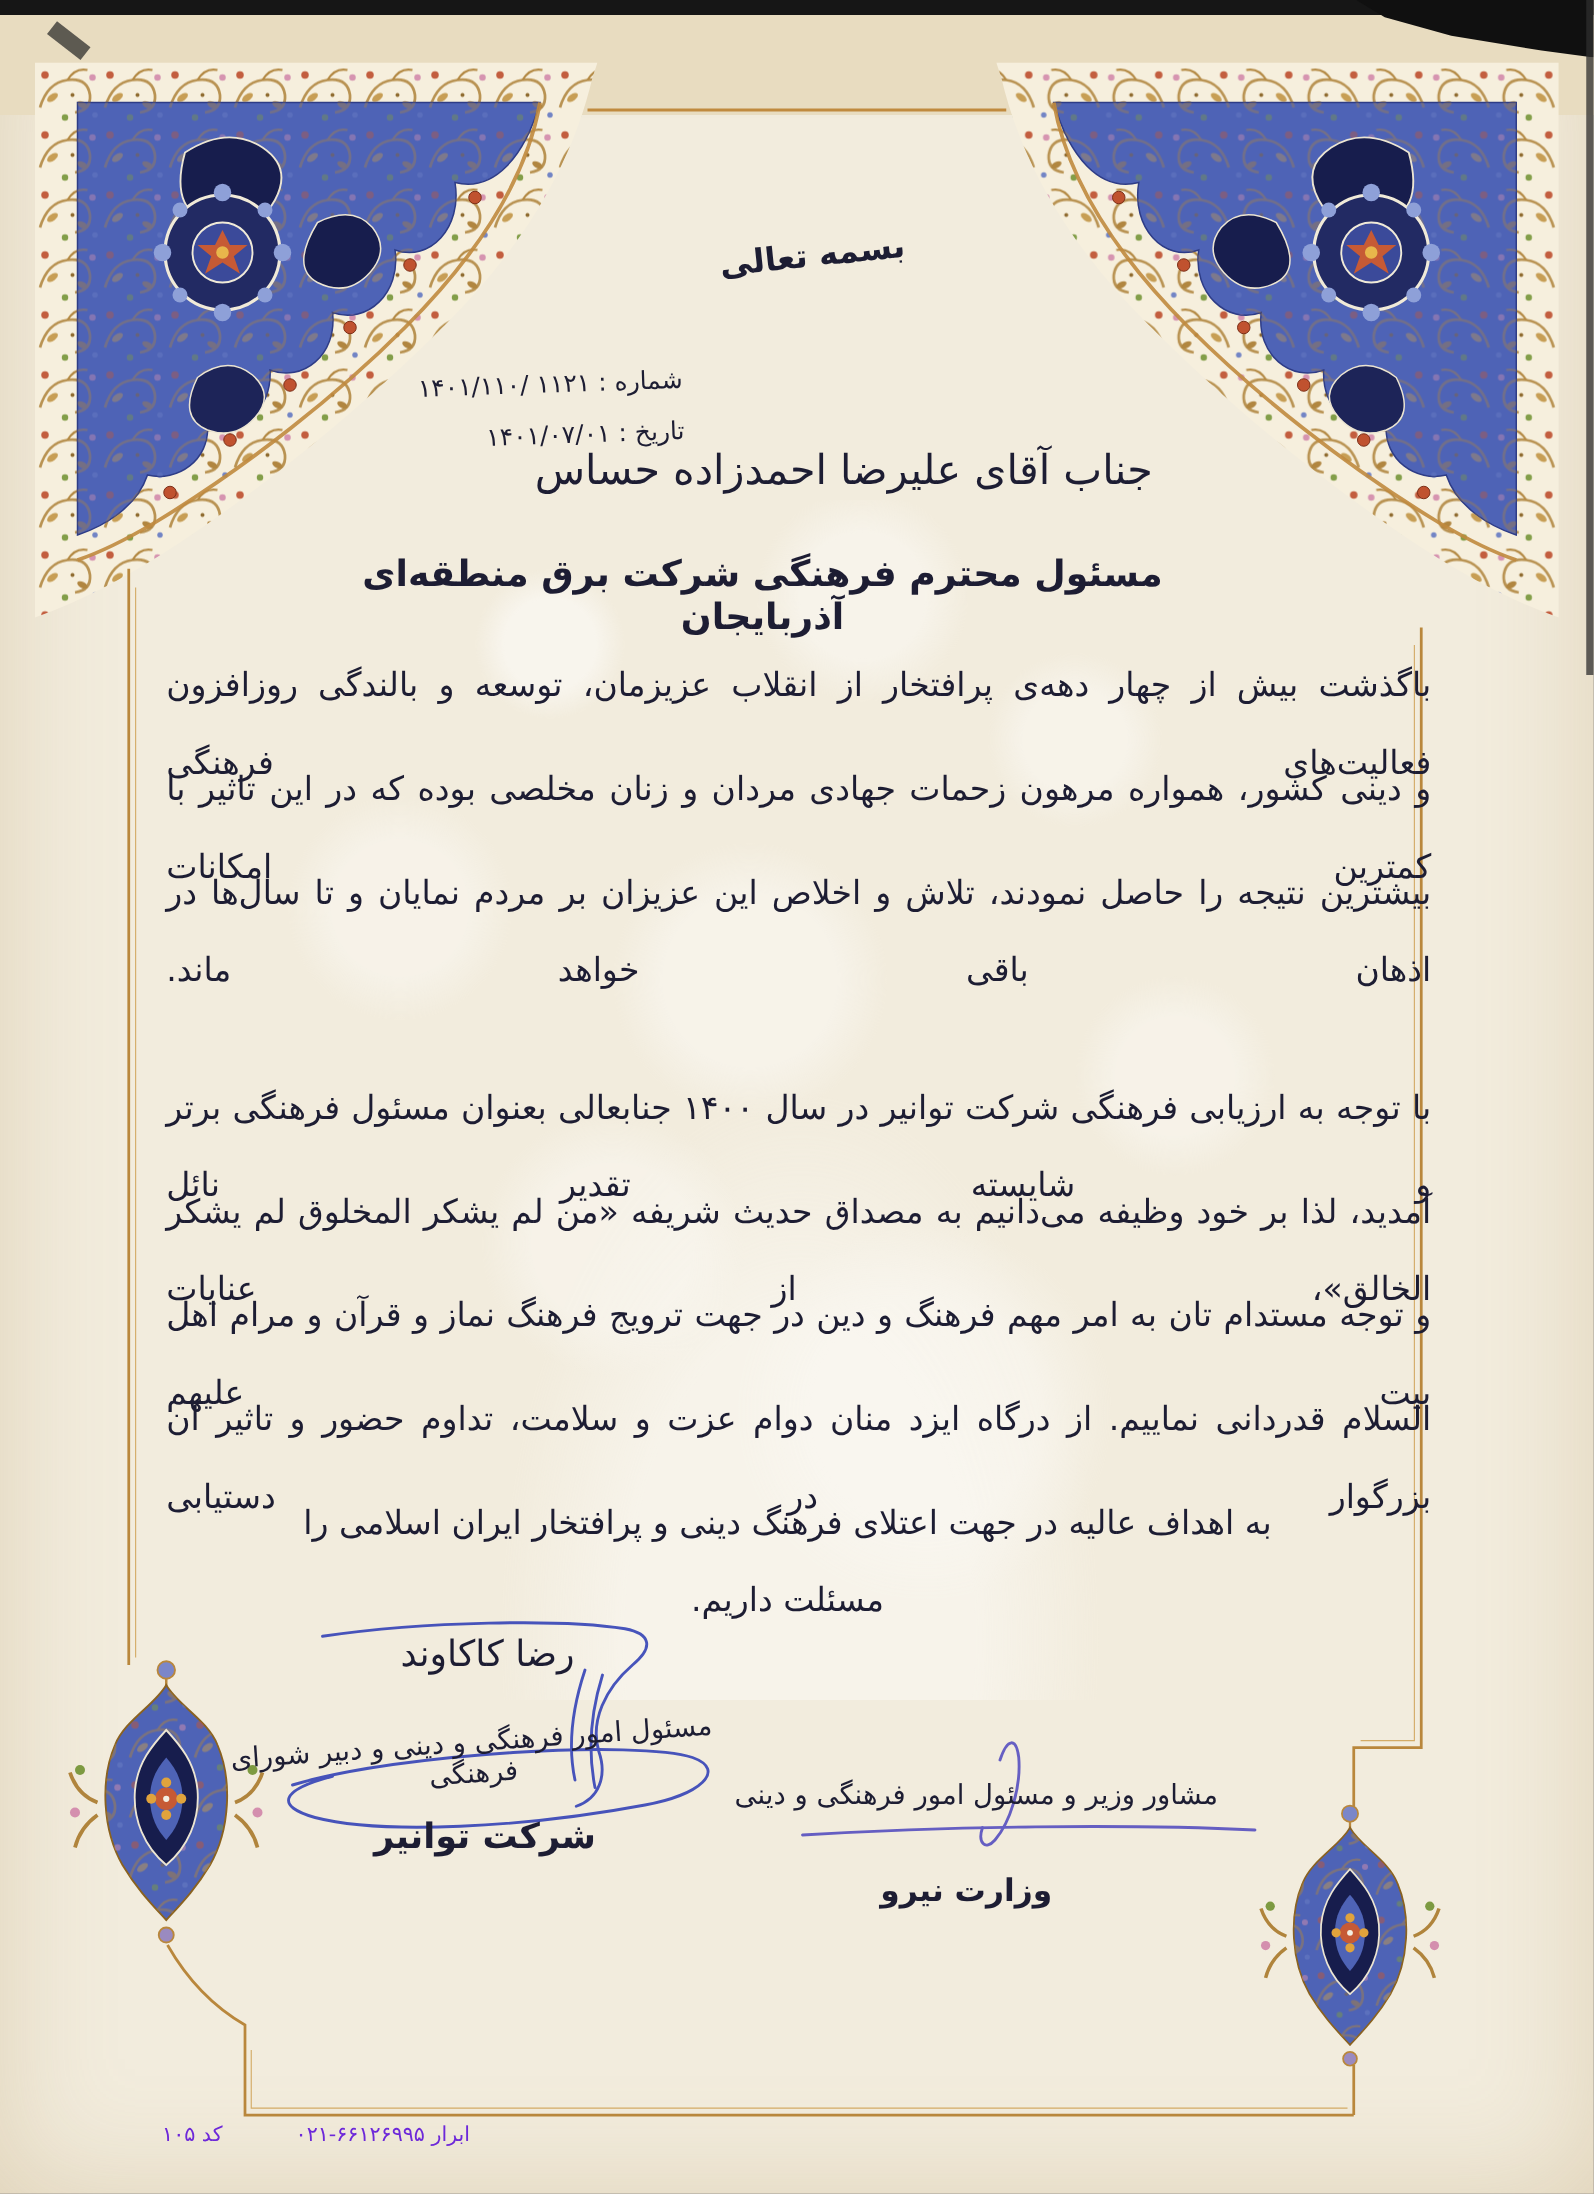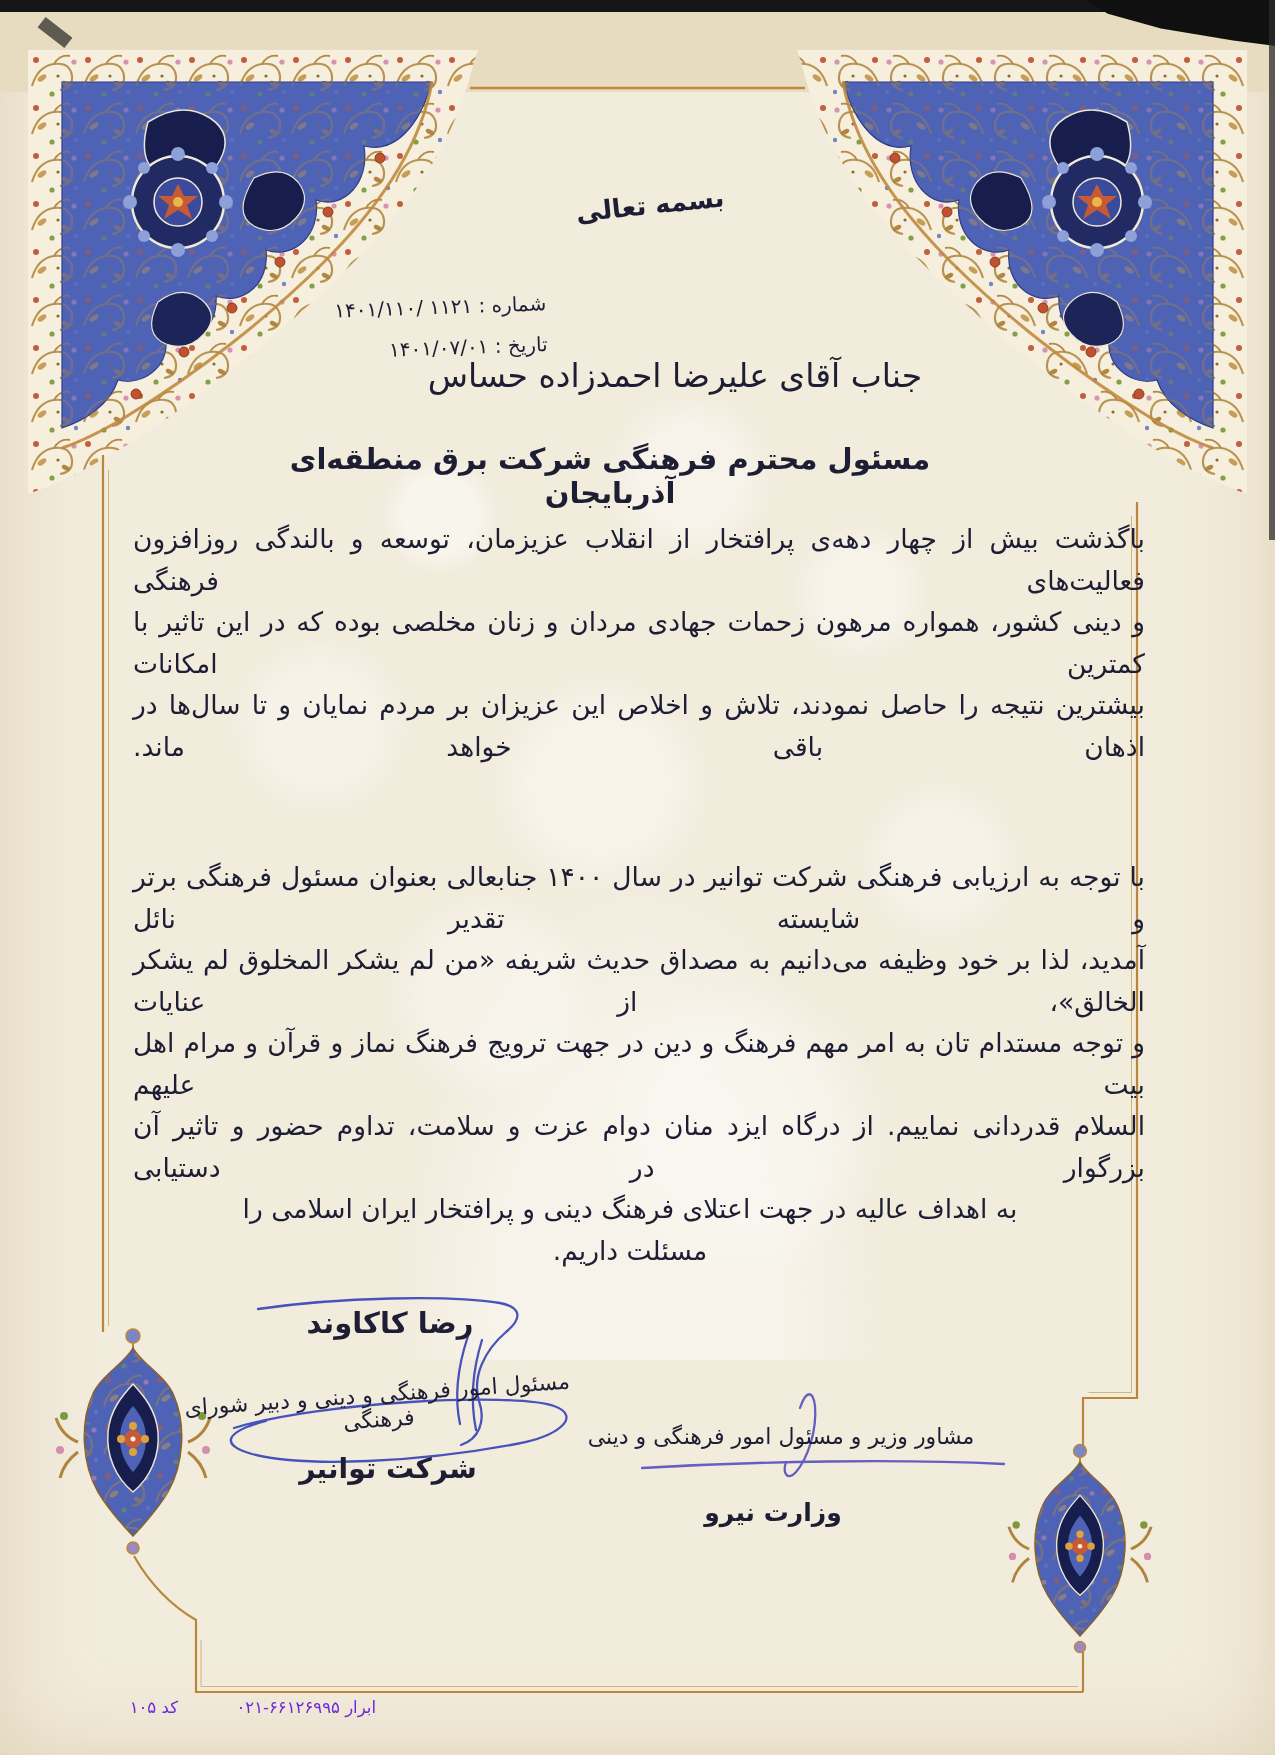--- a/index.html
+++ b/index.html
@@ -32,23 +32,23 @@
       radial-gradient(circle at 35% 62%, rgba(255,255,255,.5) 0 65px, transparent 105px),
       radial-gradient(circle at 60% 76%, rgba(255,255,255,.55) 0 90px, transparent 150px),
       radial-gradient(ellipse at 50% 95%, rgba(255,255,255,.6) 0 140px, transparent 240px);
   }
   
   .tline{position:absolute;color:#1d1d33;}
   #bismillah{left:515px;top:190px;width:270px;text-align:center;font-size:26px;font-weight:bold;transform:rotate(-6deg);}
   #refblock{right:728px;top:290px;width:390px;text-align:right;font-size:20px;line-height:41px;transform:rotate(-2deg);}
   #addr-name{left:320px;top:356px;width:710px;text-align:center;font-size:33px;font-weight:normal;}
   #addr-title{left:255px;top:442px;width:710px;text-align:center;font-size:29px;font-weight:bold;}
-  .bodyline{left:133px;width:1012px;font-size:26.5px;text-align:justify;text-align-last:justify;height:56px;line-height:42px;}
+  .bodyline{left:133px;width:1012px;font-size:26.5px;text-align:justify;text-align-last:justify;height:56px;line-height:62px;}
   .bodyline.center{text-align:center;text-align-last:center;}
-  #sigL-name{left:240px;top:1306px;width:300px;text-align:center;font-size:29px;font-weight:bold;}
+  #sigL-name{left:240px;top:1306px;width:300px;text-align:center;font-size:29px;font-weight:normal;}
   #sigL-title{left:168px;top:1382px;width:420px;text-align:center;font-size:22px;transform:rotate(-4deg);}
   #sigL-org{left:268px;top:1452px;width:240px;text-align:center;font-size:28px;font-weight:bold;}
   #sigR-name{left:658px;top:1330px;width:320px;text-align:center;font-size:29px;font-weight:bold;}
   #sigR-title{left:576px;top:1424px;width:410px;text-align:center;font-size:22px;}
   #sigR-org{left:648px;top:1498px;width:250px;text-align:center;font-size:25px;font-weight:bold;}
   .footer-txt{top:1698px;font-size:16.5px;color:#6d28d9;}
   #footer-code{left:88px;width:90px;}
   #footer-printer{left:186px;width:190px;}
   svg{display:block;}
 </style>

